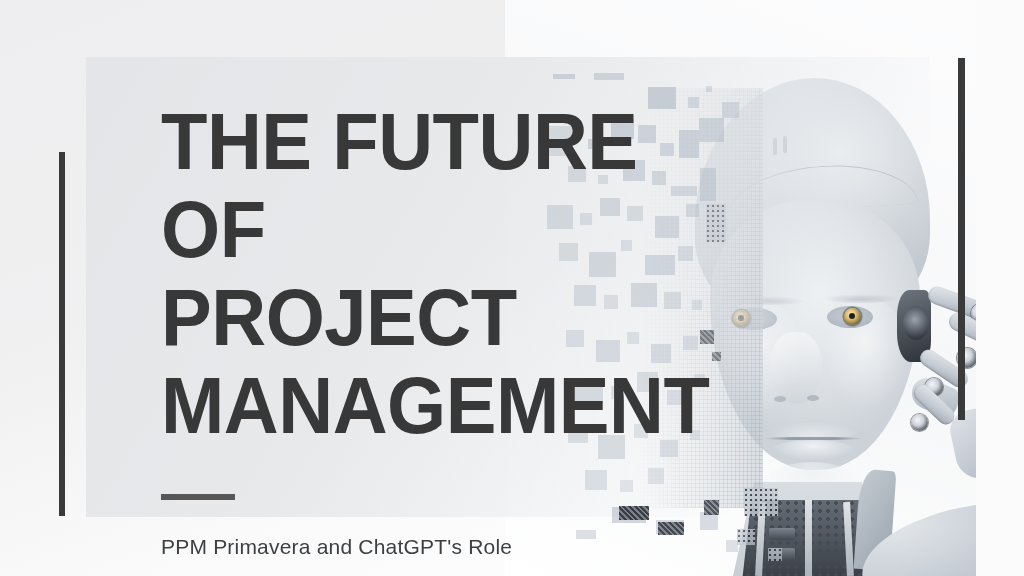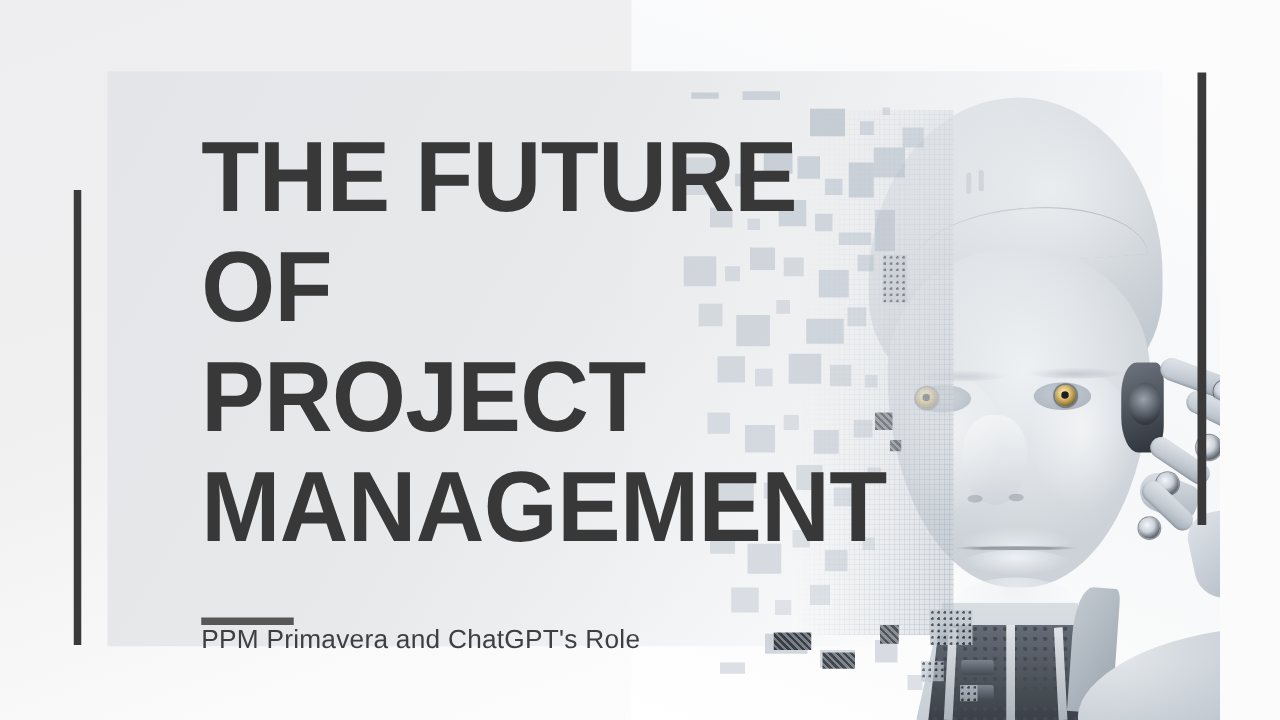--- a/index.html
+++ b/index.html
@@ -253,20 +253,21 @@
     color:#383838;
     transform:scaleX(.95);
     transform-origin:left top;
     white-space:pre-line;
   }
   .rule {
     margin-top:44px;
     width:74px; height:6px; background:#575757;
   }
   .subtitle {
+    margin-top:35px;
     font-size:21px;
     font-weight:400;
     letter-spacing:.2px;
     color:#3d4043;
   }
 </style>
 </head>
 <body>
 
 <div id="slide">

